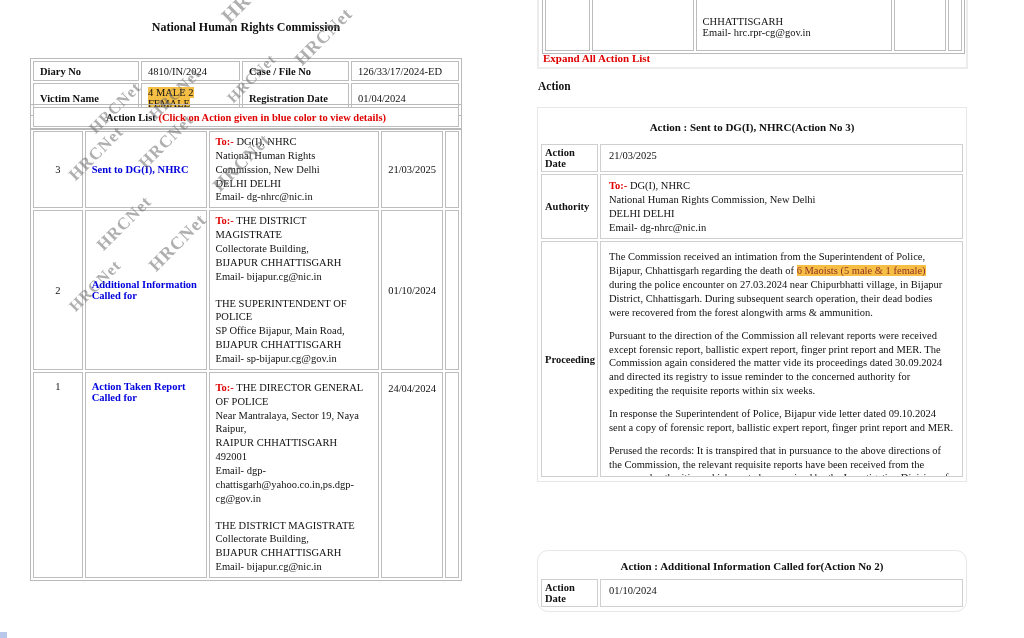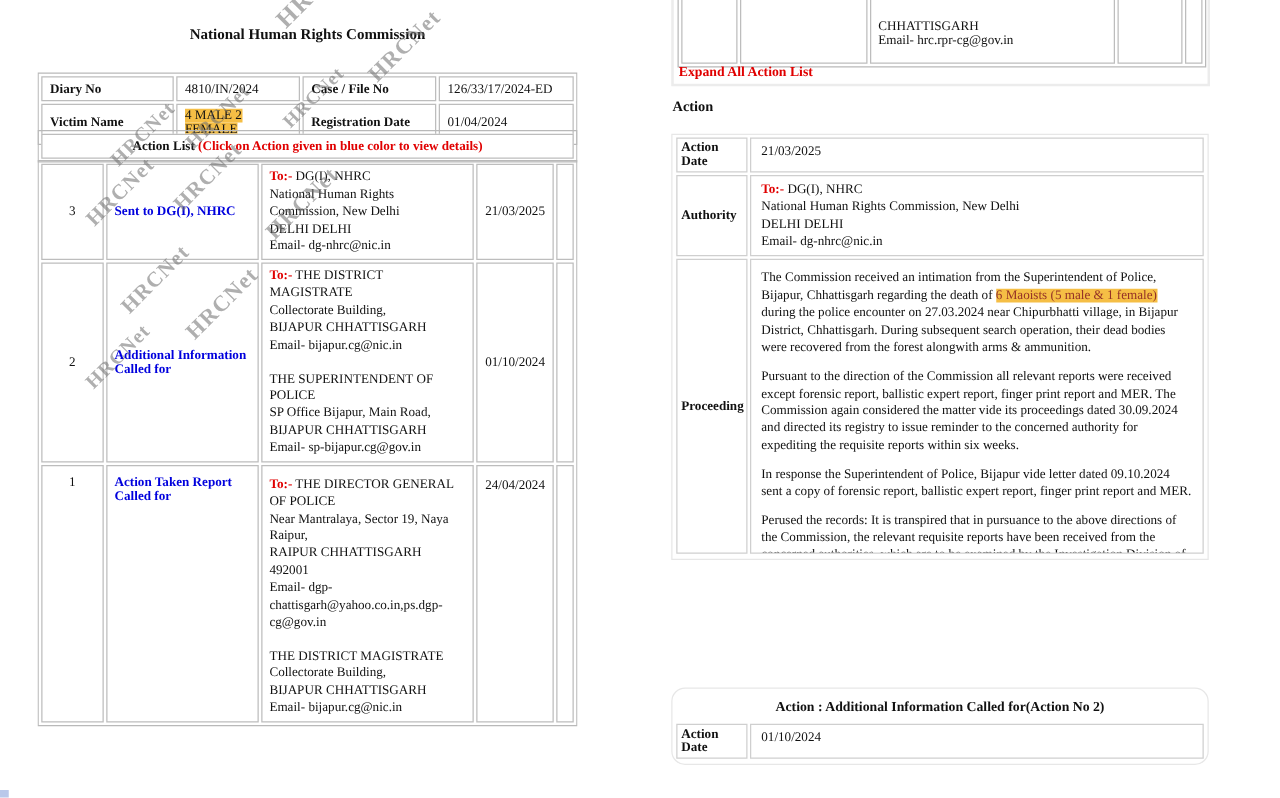--- a/index.html
+++ b/index.html
@@ -206,20 +206,21 @@
         <td></td>
       </tr>
     </tbody>
       </table>
     <div id="expand-link"><span class="red">Expand All Action List</span></div>
   </div>
 
   <div id="action-heading">Action</div>
 
   <div id="section-1" class="section">
+    <div class="section-title">Action : Sent to DG(I), NHRC(Action No 3)</div>
     <div class="kv-row">
       <div class="kv-label">Action Date</div>
       <div class="kv-value">21/03/2025</div>
     </div>
     <div class="kv-row">
       <div class="kv-label">Authority</div>
       <div class="kv-value auth-v">
         <div class="pre"><span class="red">To:-</span><span> DG(I), NHRC
 National Human Rights Commission, New Delhi
 DELHI DELHI

